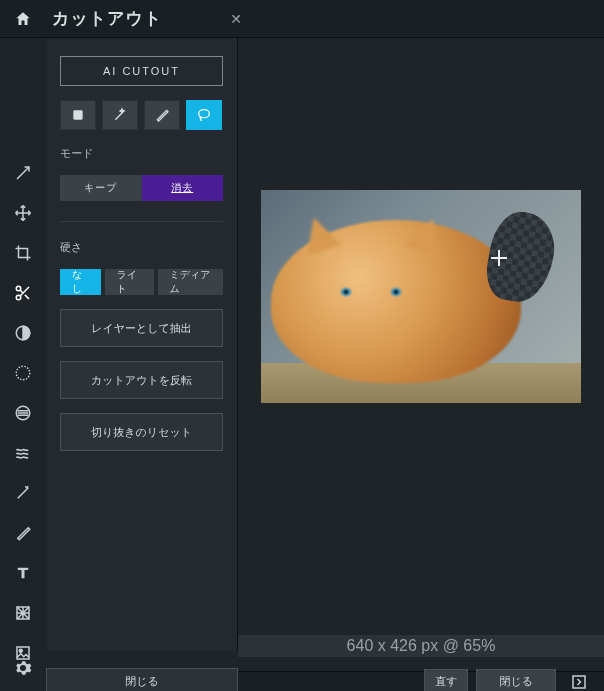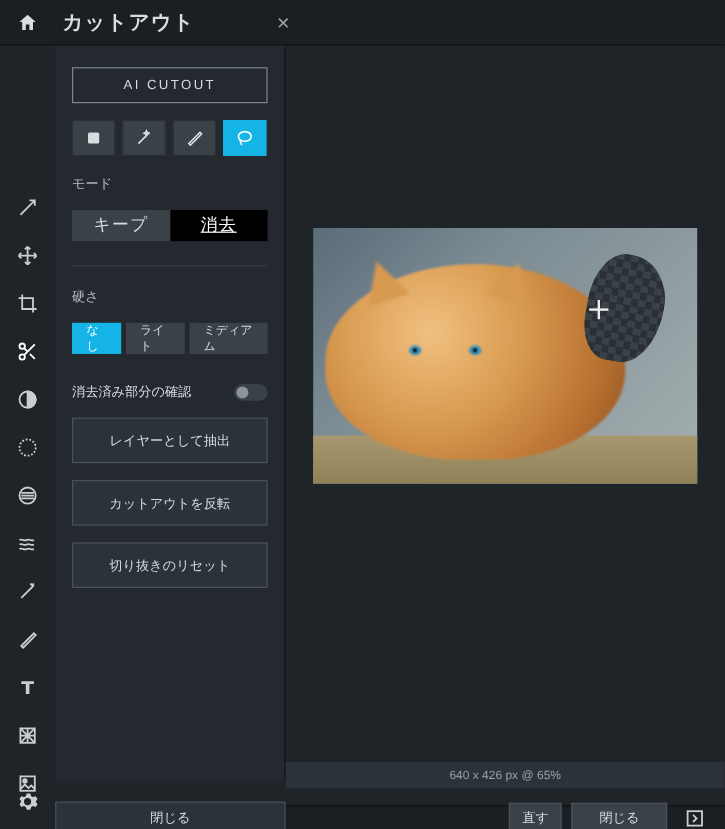--- a/index.html
+++ b/index.html
@@ -73,23 +73,23 @@
     background: #3a4248; border: 1px solid #2a3035;
     display: flex; align-items: center; justify-content: center;
     cursor: pointer;
   }
   .tool-btn.active { background: #14b4e6; border-color: #14b4e6; }
   .mode-row { display: flex; }
   .mode-btn {
     flex: 1; height: 26px;
     background: #3a4248;
     display: flex; align-items: center; justify-content: center;
-    font-size: 14px; letter-spacing: 1px; cursor: pointer;
-  }
-  .mode-btn.active { background: #000000; color: #fff; text-decoration: underline; }
+    font-size: 10px; letter-spacing: 1px; cursor: pointer;
+  }
+  .mode-btn.active { background: #4c1d95; color: #fff; text-decoration: underline; }
   .divider { height: 1px; background: #333a40; margin: 6px 0 2px 0; }
   .hard-row { display: flex; gap: 4px; }
   .hard-btn {
     height: 24px; padding: 13px 12px;
     background: #3a4248;
     display: flex; align-items: center; justify-content: center;
     font-size: 10px; cursor: pointer;
   }
   .hard-btn.active { background: #14b4e6; color: #fff; }
   .toggle-row {
@@ -161,21 +161,21 @@
   }
   .crosshair::before, .crosshair::after {
     content: ""; position: absolute; background: #eee;
   }
   .crosshair::before { left: 7px; top: 0; width: 2px; height: 16px; }
   .crosshair::after  { top: 7px; left: 0; height: 2px; width: 16px; }
   .statusbar {
     position: absolute; left: 238px; right: 0; bottom: 34px; height: 22px;
     background: #2c3338; color: #9aa1a6;
     display: flex; align-items: center; justify-content: center;
-    font-size: 10px;
+    font-size: 16px;
   }
   .footer {
     position: absolute; left: 46px; right: 0; bottom: 0; height: 20px;
     background: #1a1f23; display: flex; align-items: center;
     border-top: 1px solid #0d1012;
   }
   .footer .panel-close {
     width: 192px; margin-left: 0; height: 28px;
     display: flex; align-items: center; justify-content: center;
     border: 1px solid #4a5258; background: #2c3338;
@@ -329,24 +329,20 @@
 
   <div class="divider"></div>
 
   <div class="section-label">硬さ</div>
   <div class="hard-row">
     <div class="hard-btn active">なし</div>
     <div class="hard-btn">ライト</div>
     <div class="hard-btn">ミディアム</div>
   </div>
 
-  <div class="toggle-row">
-    <div>消去済み部分の確認</div>
-    <div class="toggle"></div>
-  </div>
 
   <div class="action-btn">レイヤーとして抽出</div>
   <div class="action-btn">カットアウトを反転</div>
   <div class="action-btn">切り抜きのリセット</div>
 </div>
 
 <div class="canvas-area">
   <div class="canvas">
     <div class="sofa"></div>
     <div class="kitten">

